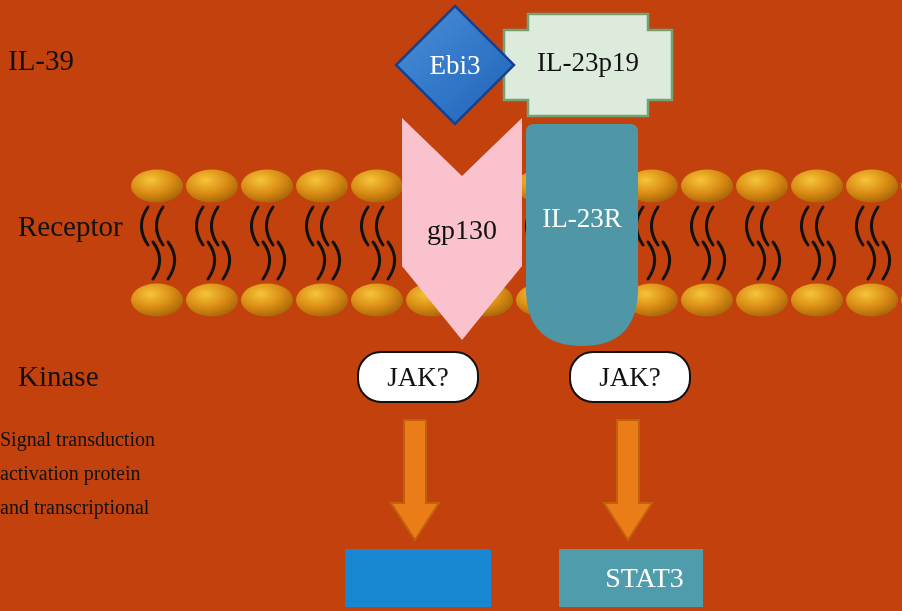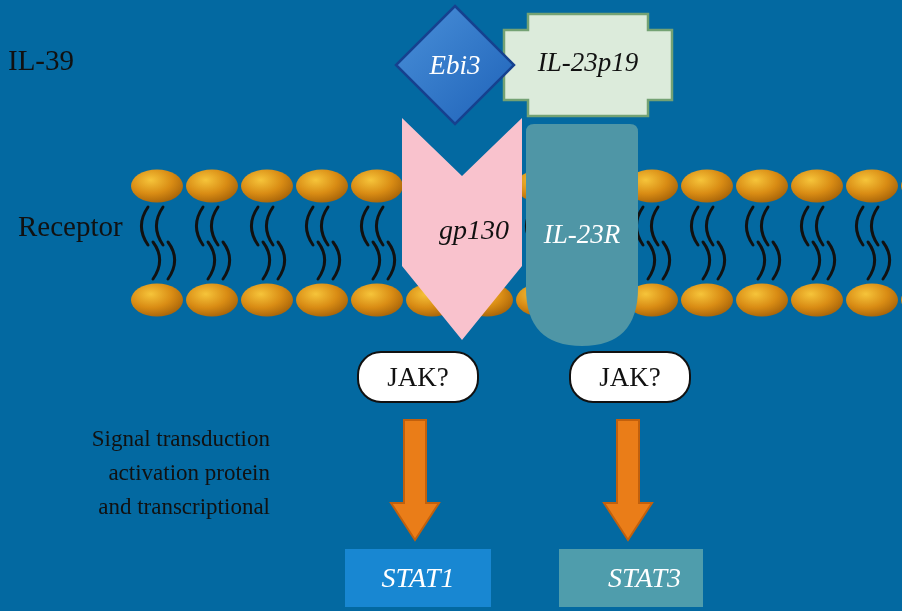--- a/index.html
+++ b/index.html
@@ -1,36 +1,36 @@
 <!DOCTYPE html>
 <html><head>
 <meta charset="utf-8">
 <style>
   html,body{margin:0;padding:0;background:#fff;}
   .canvas{
-    position:relative;width:902px;height:611px;background:#0369a1;
+    position:relative;width:902px;height:611px;background:#c2410c;
     font-family:"Liberation Serif","DejaVu Serif",serif;color:#111;overflow:hidden;
   }
   .diagram-svg{position:absolute;left:0;top:0;z-index:1;}
   .txt{position:absolute;z-index:2;white-space:nowrap;}
   .side-label{font-size:29px;color:#111;}
   .signal-block{position:absolute;z-index:2;left:0;top:422px;width:270px;
-    text-align:right;font-size:23px;line-height:34px;color:#111;}
-  .shape-label{position:absolute;z-index:3;display:flex;align-items:center;justify-content:center;text-align:center;font-style:italic;}
+    text-align:left;font-size:20px;line-height:34px;color:#111;}
+  .shape-label{position:absolute;z-index:3;display:flex;align-items:center;justify-content:center;text-align:center;}
   .kinase-box{
     position:absolute;z-index:3;width:118px;height:48px;background:#fff;
     border:2.5px solid #111;border-radius:24px;display:flex;align-items:center;justify-content:center;
     font-size:27px;color:#111;
   }
   .jak-left{left:357px;top:351px;}
   .jak-right{left:569px;top:351px;}
   .lbl-ebi3{left:397px;top:48px;width:116px;height:34px;font-size:27px;color:#fff;}
   .lbl-il23p19{left:504px;top:45px;width:168px;height:34px;font-size:27px;color:#111;}
-  .lbl-gp130{left:402px;top:212px;width:120px;height:36px;font-size:28px;color:#111;margin-left:12px;}
-  .lbl-il23r{left:524px;top:216px;width:116px;height:36px;font-size:27px;color:#fff;}
+  .lbl-gp130{left:402px;top:212px;width:120px;height:36px;font-size:28px;color:#111;}
+  .lbl-il23r{left:524px;top:200px;width:116px;height:36px;font-size:27px;color:#fff;}
   .lbl-stat1{left:345px;top:556px;width:146px;height:44px;font-size:28px;color:#fff;}
   .lbl-stat3{left:559px;top:556px;width:171px;height:44px;font-size:28px;color:#fff;}
 </style>
 </head>
 <body>
 
 <div class="canvas">
 
   <svg class="diagram-svg" width="902" height="611" viewBox="0 0 902 611">
     <defs>
@@ -65,31 +65,31 @@
 
     <polygon points="404,420 426,420 426,503 439,503 415,540 391,503 404,503" stroke-width="2" stroke="#c2600c" fill="#ea7d18"></polygon>
     <polygon points="617,420 639,420 639,503 652,503 628,540 604,503 617,503" stroke-width="2" stroke="#c2600c" fill="#ea7d18"></polygon>
 
     <rect x="345" y="549" width="146" height="58" fill="#1887d2"></rect>
     <rect x="559" y="549" width="144" height="58" fill="#4f9dac"></rect>
   </svg>
 
   <div class="txt side-label" style="left:8px;top:44px;">IL-39</div>
   <div class="txt side-label" style="left:18px;top:210px;">Receptor</div>
+  <div class="txt side-label" style="left:18px;top:360px;">Kinase</div>
 
   <div class="signal-block">
     <div>Signal transduction</div>
     <div>activation protein</div>
     <div>and transcriptional</div>
   </div>
 
   <div class="shape-label lbl-ebi3">Ebi3</div>
   <div class="shape-label lbl-il23p19">IL-23p19</div>
   <div class="shape-label lbl-gp130">gp130</div>
   <div class="shape-label lbl-il23r">IL-23R</div>
 
   <div class="kinase-box jak-left">JAK?</div>
   <div class="kinase-box jak-right">JAK?</div>
 
-  <div class="shape-label lbl-stat1">STAT1</div>
   <div class="shape-label lbl-stat3">STAT3</div>
 
 </div>
 
 </body></html>

